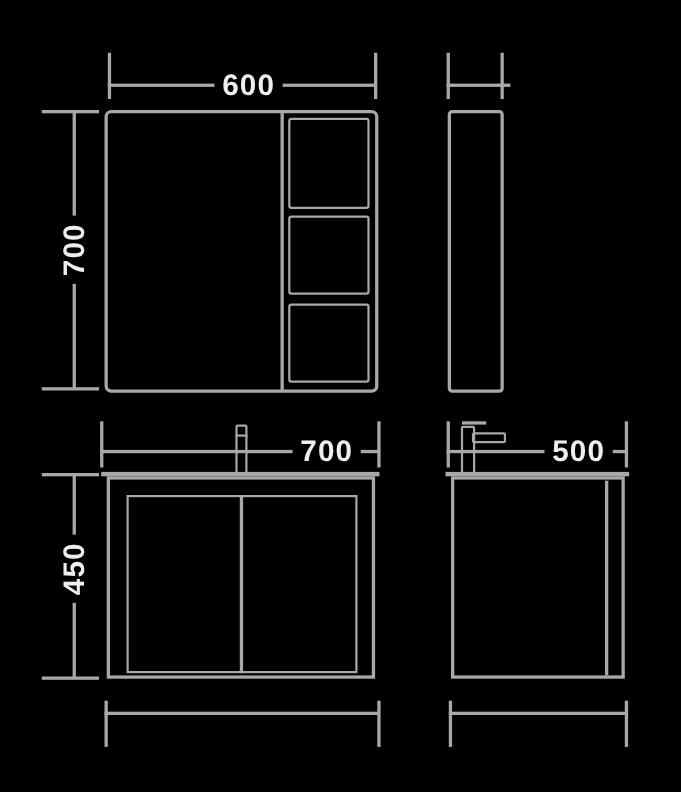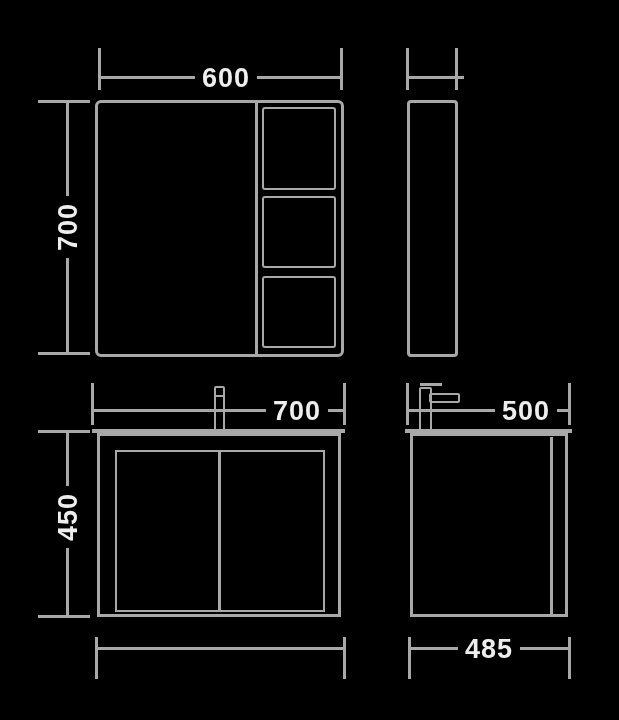--- a/index.html
+++ b/index.html
@@ -120,16 +120,15 @@
     <div class="rect thin2" style="left:419px;top:387px;width:13px;height:44px;border-radius:2px"></div>
     <div class="rect thin2" style="left:429px;top:393px;width:31px;height:10px;border-radius:2px"></div>
 
     <div class="hl" style="left:405px;top:429px;width:167px;height:3.5px"></div>
     <div class="rect" style="left:410px;top:433px;width:158px;height:184px"></div>
     <div class="vl" style="left:550px;top:437px;height:177px"></div>
 
     <div class="vl" style="left:408px;top:637px;height:42px"></div>
     <div class="vl" style="left:568px;top:637px;height:42px"></div>
     <div class="hl" style="left:408px;top:647px;width:162px"></div>
-    <div class="dim-label" style="left:489px;top:649px">485</div>
 
   </div>
 </div>
 
 </body></html>

